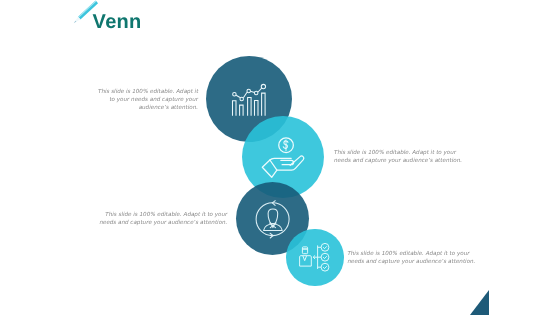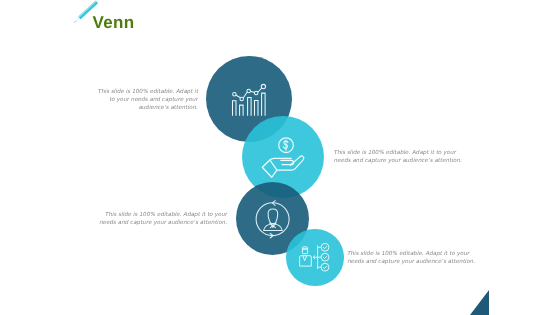--- a/index.html
+++ b/index.html
@@ -1,18 +1,18 @@
 <!DOCTYPE html>
 <html><head>
 <meta charset="utf-8">
 <style>
   html,body{margin:0;padding:0;background:#fff;}
   body{width:560px;height:315px;overflow:hidden;font-family:"Liberation Sans",sans-serif;-webkit-font-smoothing:antialiased;text-rendering:geometricPrecision;}
   .slide{position:relative;width:560px;height:315px;background:#ffffff;overflow:hidden;}
-  .title{position:absolute;left:92.6px;top:12.5px;font-size:17px;font-weight:bold;color:#4d7c0f;letter-spacing:0.3px;line-height:19px;}
+  .title{position:absolute;left:92.6px;top:12.5px;font-size:20px;font-weight:bold;color:#0f766e;letter-spacing:0.3px;line-height:19px;}
   .pencil{position:absolute;left:68px;top:0px;width:34px;height:26px;}
   .body-text{position:absolute;font-family:"DejaVu Sans",sans-serif;font-style:italic;font-size:5.6px;line-height:8.1px;color:#8a8a8a;white-space:nowrap;}
   .t1{left:98px;top:87.7px;width:100px;text-align:right;}
   .t2{left:334px;top:149.1px;width:122px;text-align:left;}
   .t3{left:99.4px;top:211.1px;width:128px;text-align:right;}
   .t4{left:347.4px;top:249.6px;width:126px;text-align:left;}
   .circle{position:absolute;border-radius:50%;opacity:0.9;}
   .c1{left:206.4px;top:56.1px;width:85.9px;height:85.9px;background:#165b79;}
   .c2{left:242px;top:115.8px;width:81.8px;height:81.8px;background:#29c2d9;}
   .c3{left:236.4px;top:182.2px;width:73px;height:73px;background:#165b79;}

